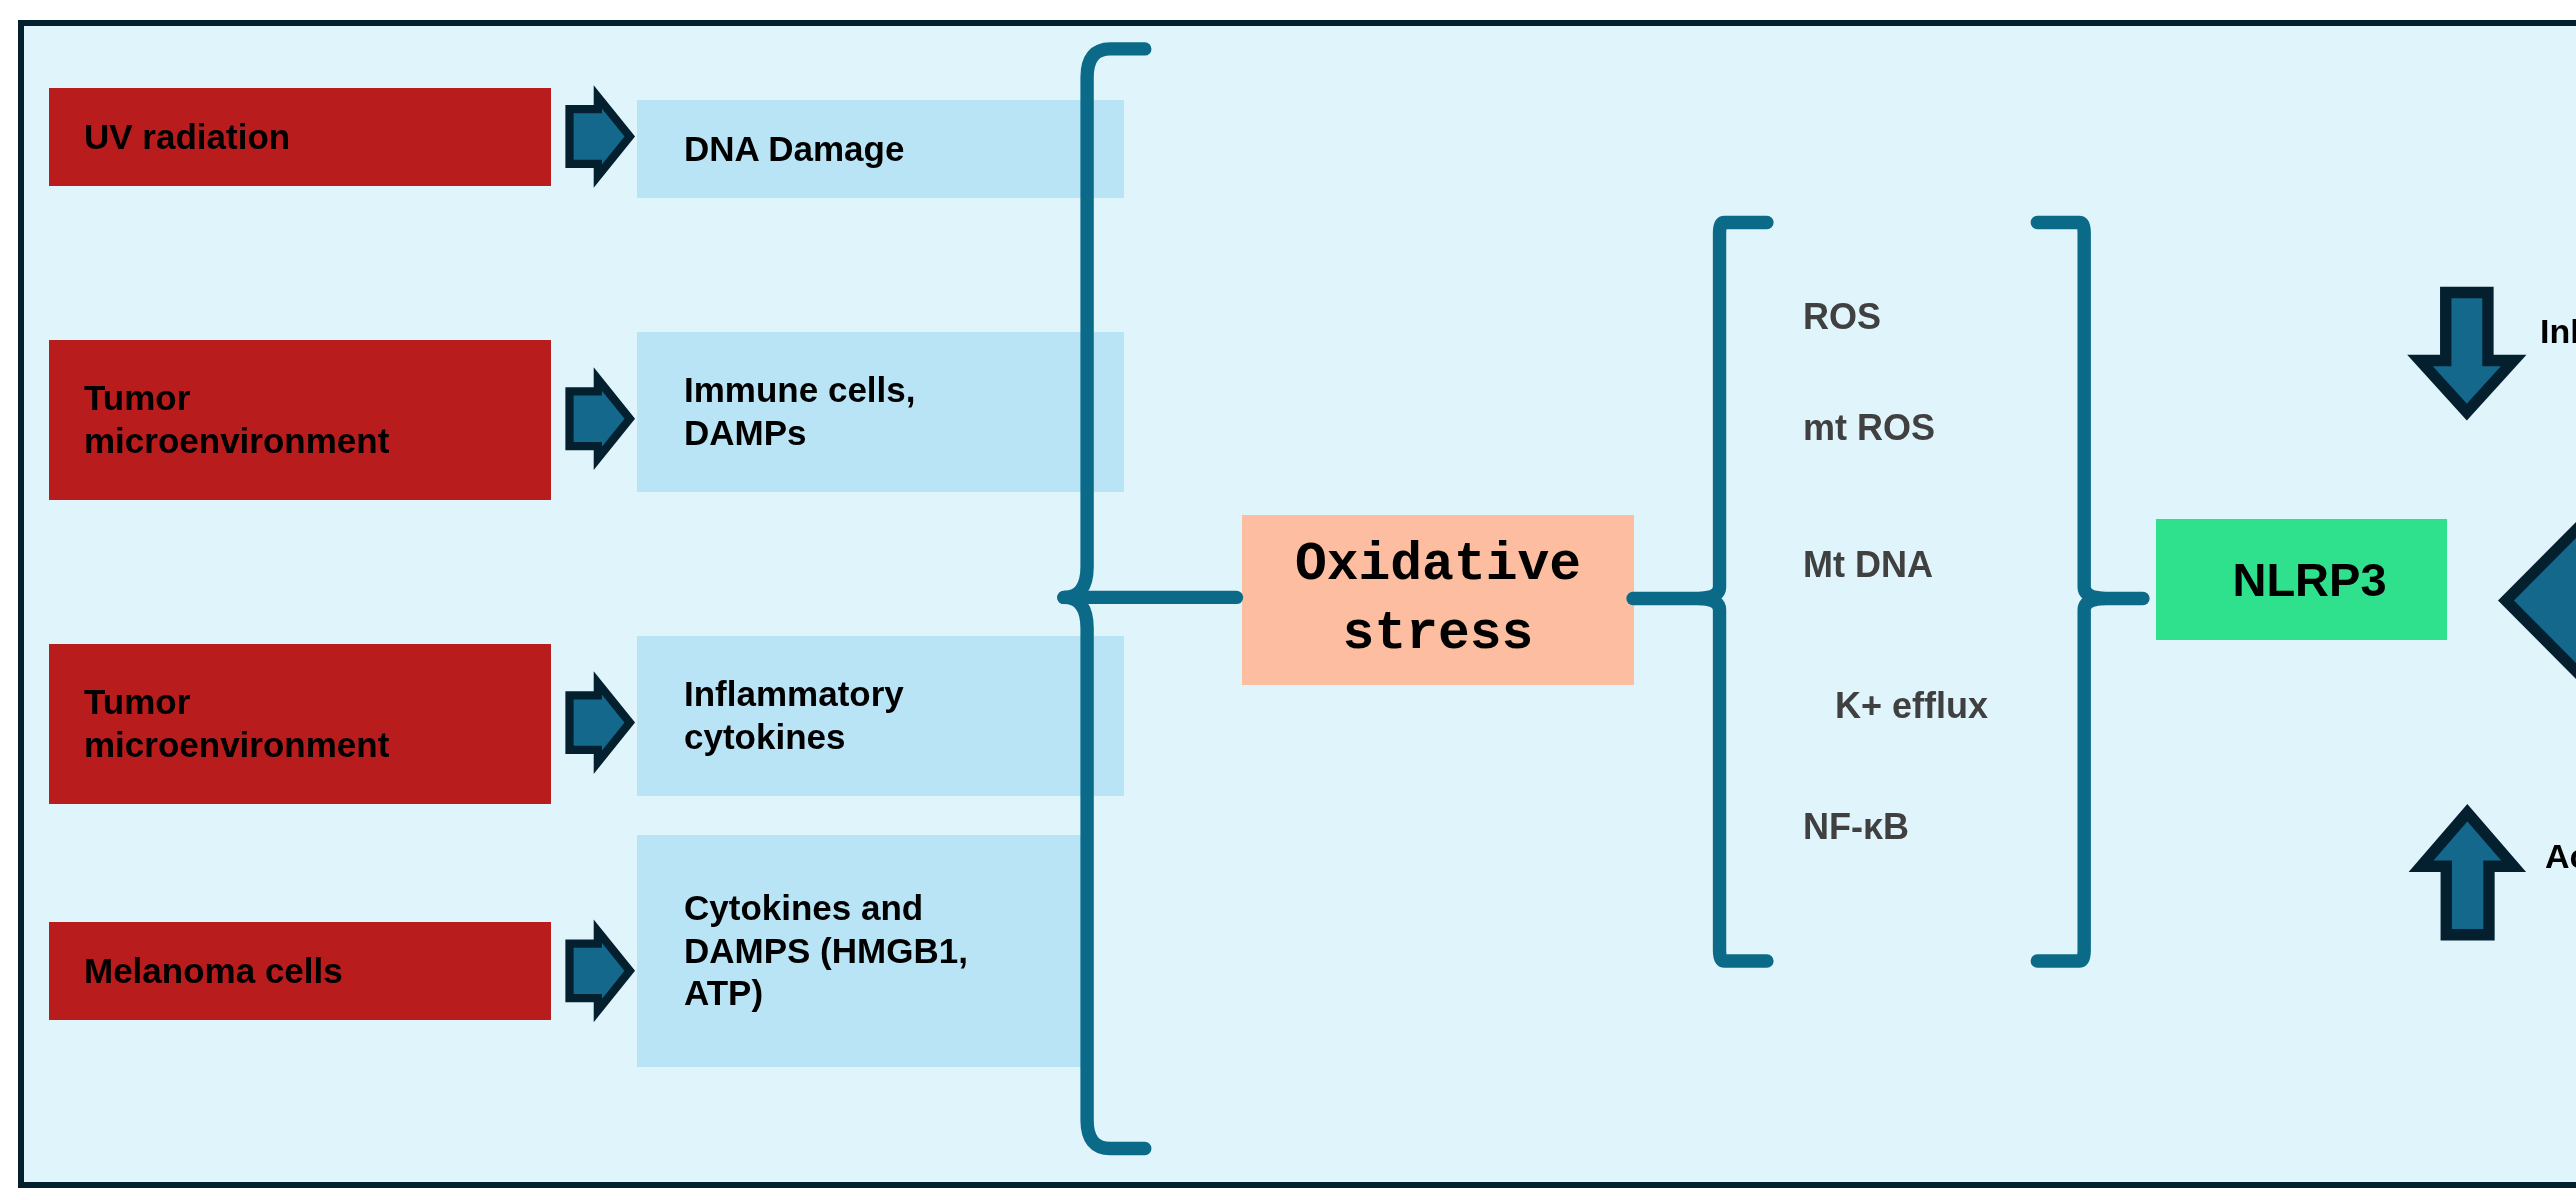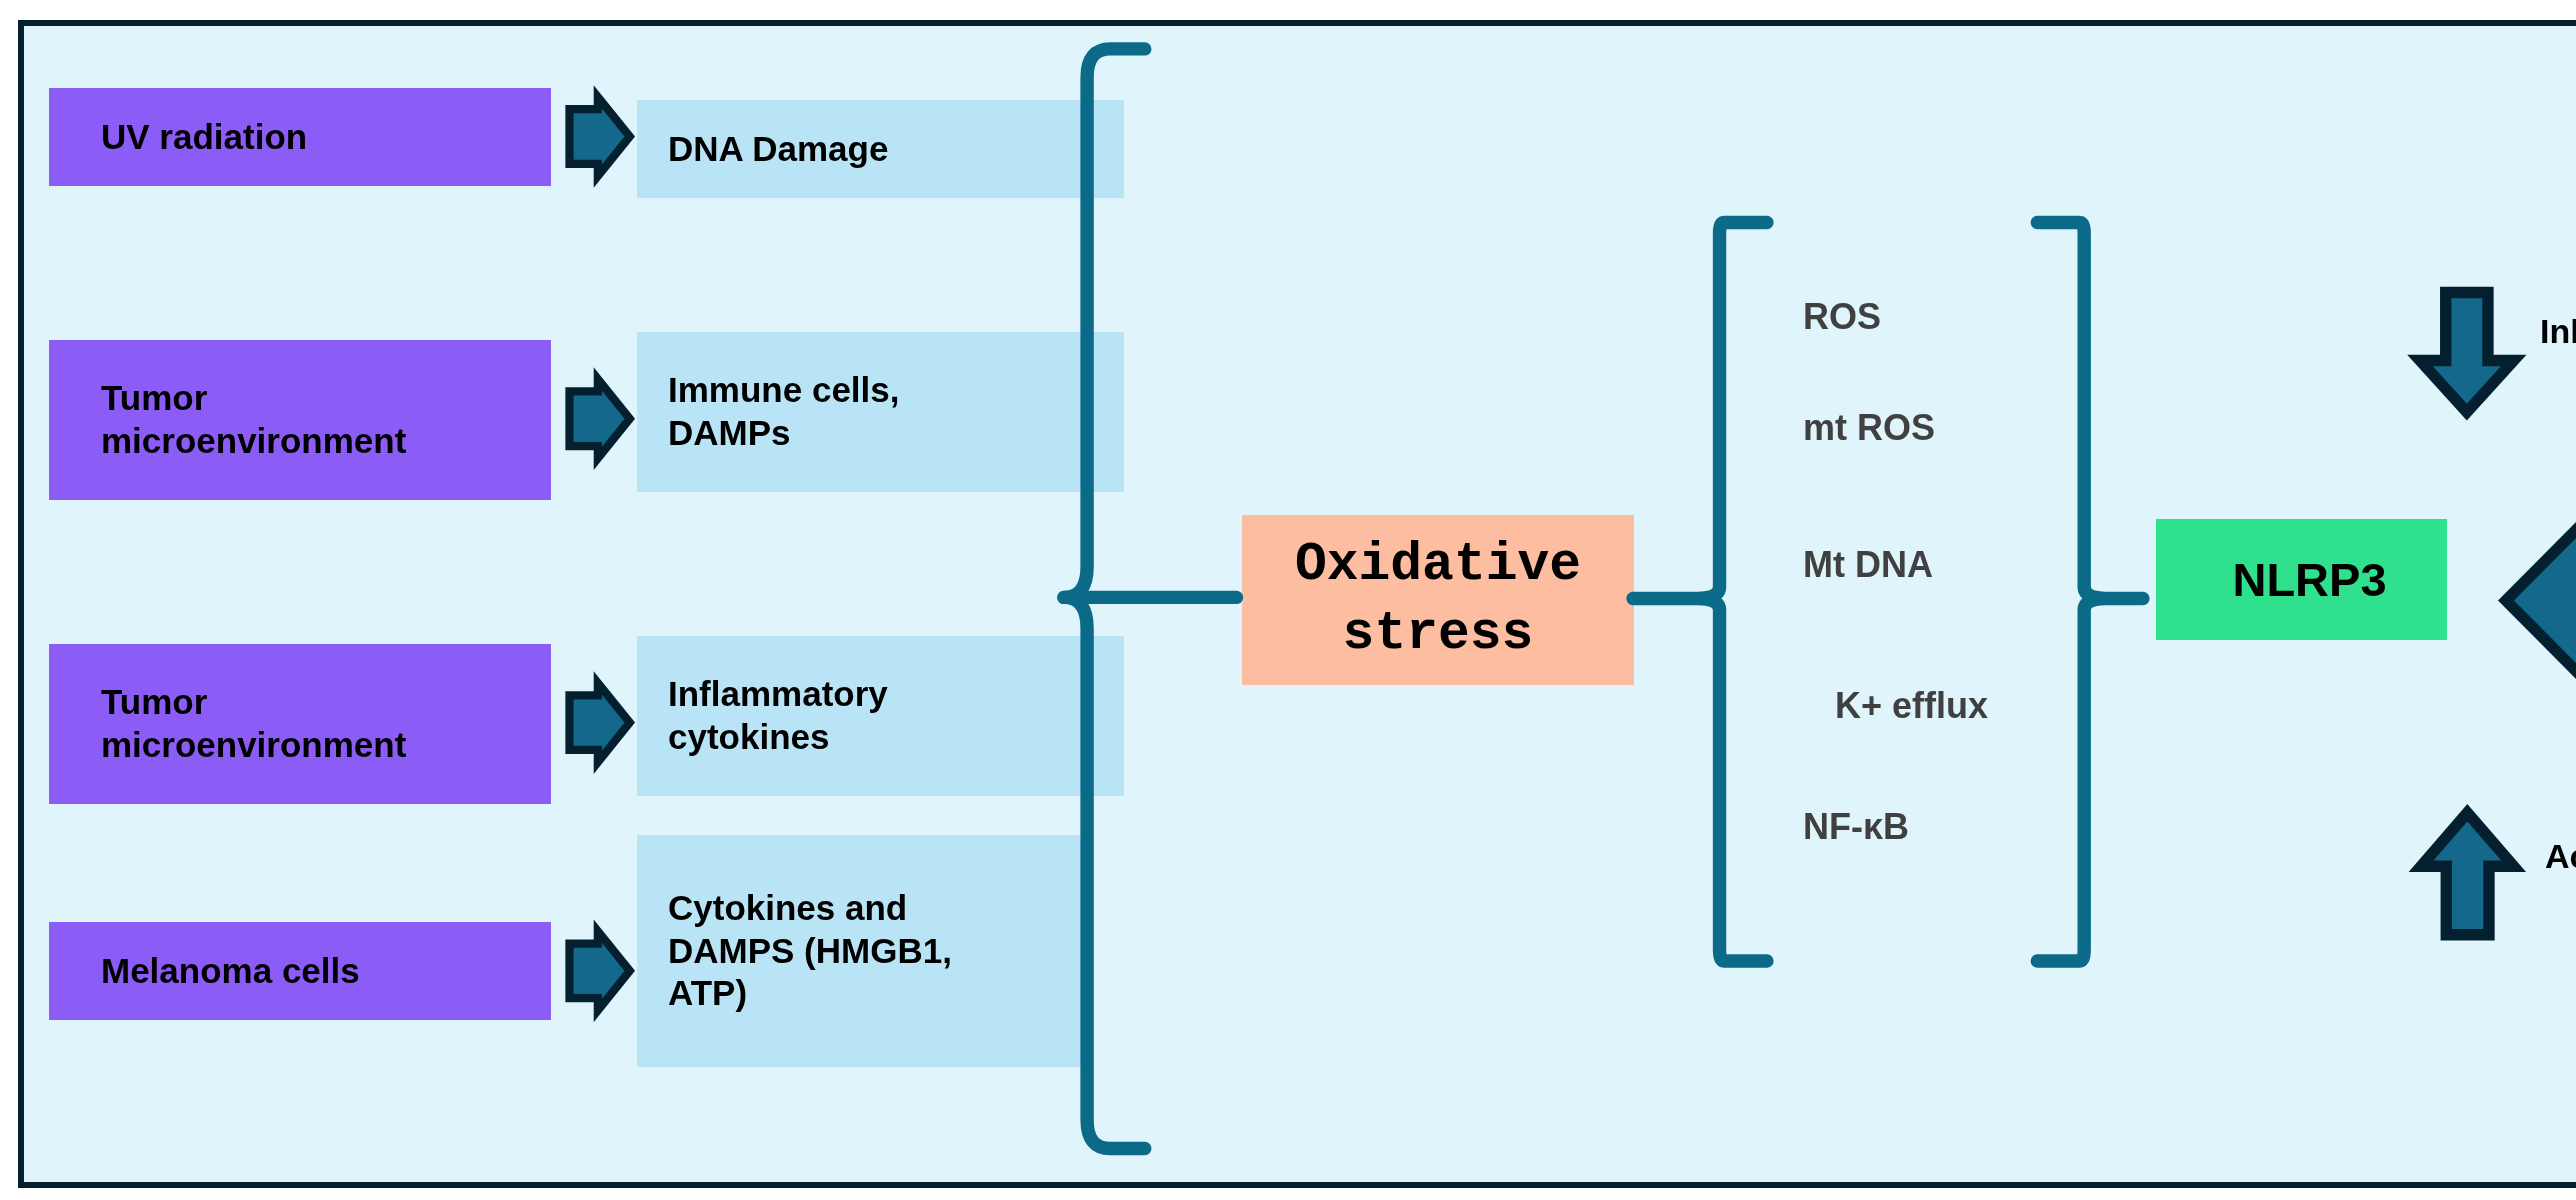--- a/index.html
+++ b/index.html
@@ -26,22 +26,22 @@
     position:absolute;
     box-sizing:border-box;
     display:flex;
     flex-direction:column;
     justify-content:center;
     color:#000;
     font-weight:700;
     line-height:1.22;
   }
 
-  .src-box{ background:#8b5cf6; padding-left:52px; font-size:35px;justify-content:center; }
-  .eff-box{ background:#b9e4f5; padding-left:31px; font-size:35px;justify-content:center; }
+  .src-box{ background:#b91c1c; padding-left:35px; font-size:35px;justify-content:center; }
+  .eff-box{ background:#b9e4f5; padding-left:47px; font-size:35px;justify-content:center; }
   .ox-box{ background:#fdbda1; align-items:center; text-align:center; font-size:53px; line-height:1.30;font-family:Liberation Mono, monospace; }
   .nlrp3-box{ background:#2fe08c; align-items:center; justify-content:center; text-align:center; font-size:47px;padding-left:16px; }
 
   .mid-item{
     position:absolute;
     font-size:36px;
     font-weight:700;
     color:#404040;
     white-space:nowrap;
   }

